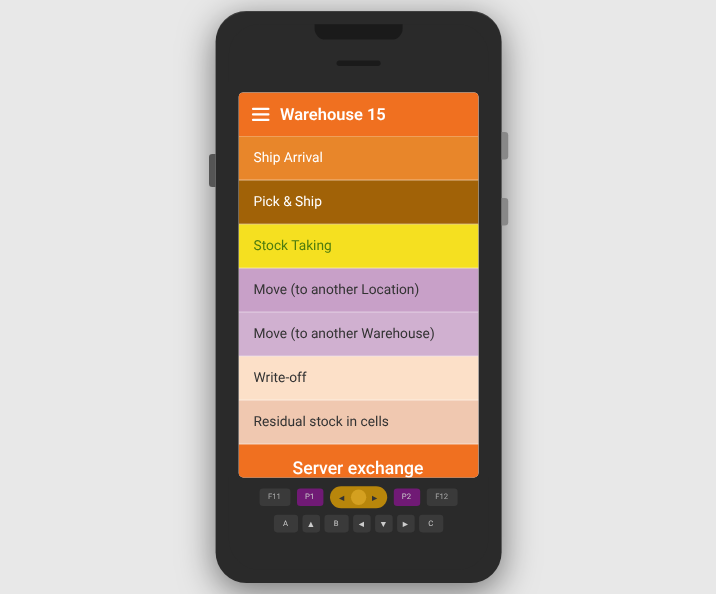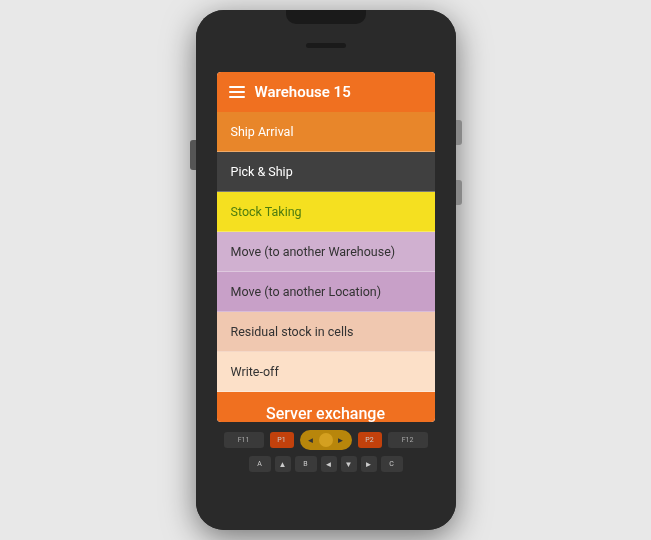--- a/index.html
+++ b/index.html
@@ -18,21 +18,21 @@
     .device {
       width: 260px;
       height: 520px;
       background: #2a2a2a;
       border-radius: 28px;
       position: relative;
       box-shadow: 0 8px 32px rgba(0,0,0,0.5), inset 0 1px 0 rgba(255,255,255,0.1);
       display: flex;
       flex-direction: column;
       align-items: center;
-      padding: 0;
+      padding: 12px;
     }
 
     
     .device-top {
       width: 100%;
       height: 52px;
       background: #2a2a2a;
       border-radius: 28px 28px 0 0;
       position: relative;
       display: flex;
@@ -147,21 +147,21 @@
       cursor: pointer;
       border-bottom: 1px solid rgba(255,255,255,0.3);
     }
 
     .menu-item-goods-arrival {
       background: #e8862a;
       color: #fff;
     }
 
     .menu-item-pick-ship {
-      background: #404040;
+      background: #a16207;
       color: #fff;
     }
 
     .menu-item-stock-taking {
       background: #f5e020;
       color: #4d7c0f;
     }
 
     .menu-item-move-location {
       background: #c8a0c8;
@@ -210,31 +210,31 @@
       display: flex;
       gap: 6px;
       align-items: center;
       justify-content: center;
     }
 
     .key-fn {
       background: #3a3a3a;
       color: #aaa;
       font-size: 7px;
-      width: 40px;
+      width: 28px;
       height: 16px;
       border-radius: 3px;
       display: flex;
       align-items: center;
       justify-content: center;
       cursor: pointer;
     }
 
     .key-p {
-      background: #c2410c;
+      background: #701a75;
       color: #ccc;
       font-size: 7px;
       width: 24px;
       height: 16px;
       border-radius: 3px;
       display: flex;
       align-items: center;
       justify-content: center;
       cursor: pointer;
     }
@@ -339,34 +339,34 @@
         </div>
 
         <div class="menu-item menu-item-pick-ship">
           <span>Pick &amp; Ship</span>
         </div>
 
         <div class="menu-item menu-item-stock-taking">
           <span>Stock Taking</span>
         </div>
 
+        <div class="menu-item menu-item-move-location">
+          <span>Move (to another Location)</span>
+        </div>
+
         <div class="menu-item menu-item-move-warehouse">
           <span>Move (to another Warehouse)</span>
         </div>
 
-        <div class="menu-item menu-item-move-location">
-          <span>Move (to another Location)</span>
+        <div class="menu-item menu-item-writeoff">
+          <span>Write-off</span>
         </div>
 
         <div class="menu-item menu-item-residual">
           <span>Residual stock in cells</span>
-        </div>
-
-        <div class="menu-item menu-item-writeoff">
-          <span>Write-off</span>
         </div>
 
         <div class="server-exchange-btn">
           <span>Server exchange</span>
         </div>
 
       </div>
     </div>
   </div>
 

